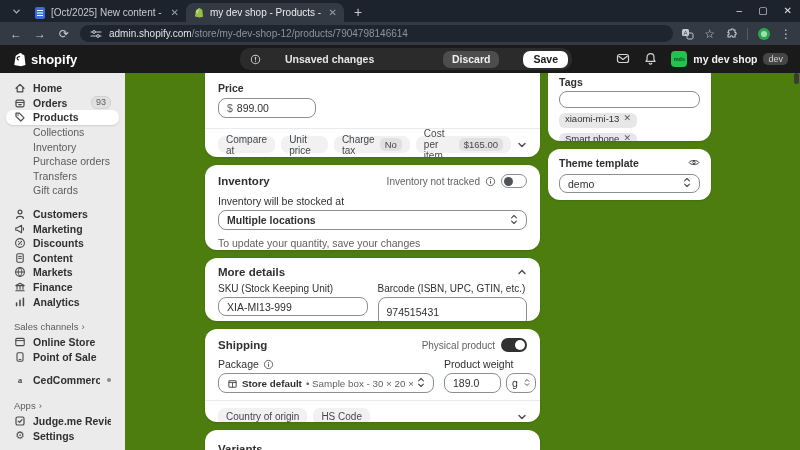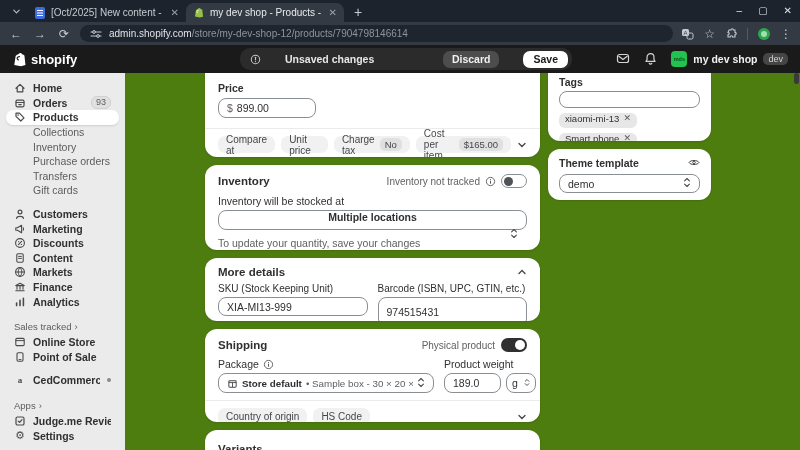--- a/index.html
+++ b/index.html
@@ -290,21 +290,21 @@
       <div class="s-item">
         <span class="s-ico">
             <svg width="12" height="12" viewBox="0 0 12 12">
               <path d="M2.6 9.6 V7 M6 9.6 V4.4 M9.4 9.6 V2.4" stroke="currentColor" stroke-width="1.6" stroke-linecap="round"></path>
             </svg>
           </span>
         <span class="s-label">Analytics</span>
       </div>
 
       <div class="s-head">
-        <span>Sales tracked</span>
+        <span>Sales channels</span>
           <span>›</span>
       </div>
       <div class="s-item">
         <span class="s-ico">
             <svg width="12" height="12" viewBox="0 0 12 12">
               <rect x="1.8" y="2.4" width="8.4" height="7.2" rx="1.2" fill="none" stroke="currentColor" stroke-width="1.1"></rect>
               <path d="M1.8 4.6 h8.4" stroke="currentColor" stroke-width="1"></path>
             </svg>
           </span>
         <span class="s-label">Online Store</span>
@@ -388,21 +388,21 @@
                 <span class="sub" style="font-size:10px;">Inventory not tracked</span>
                 <svg class="iico" viewBox="0 0 12 12">
                     <circle cx="6" cy="6" r="4.5" fill="none" stroke="currentColor" stroke-width="1"></circle>
                     <path d="M6 5.4 v2.6" stroke="currentColor" stroke-width="1.1" stroke-linecap="round"></path>
                     <circle cx="6" cy="3.8" r=".6" fill="currentColor"></circle>
                   </svg>
                 <span class="toggle off"></span>
               </span>
             </div>
             <div class="lbl" style="margin-top:7px;">Inventory will be stocked at</div>
-            <div class="select" style="margin-top:3px;flex-direction:column;">
+            <div class="select" style="margin-top:3px;">
               <span style="font-weight:600;">Multiple locations</span>
               <span class="updn"><svg width="8" height="13" viewBox="0 0 10 16">
                     <path d="M2 6 L5 3 L8 6 M2 10 L5 13 L8 10" fill="none" stroke="currentColor" stroke-width="1.4" stroke-linecap="round" stroke-linejoin="round"></path>
                   </svg></span>
             </div>
             <div class="sub" style="margin-top:7px; font-size:10.5px;">To update your quantity, save your changes</div>
           </div>
         </div>
 
         <div class="card" style="height:63px;">

